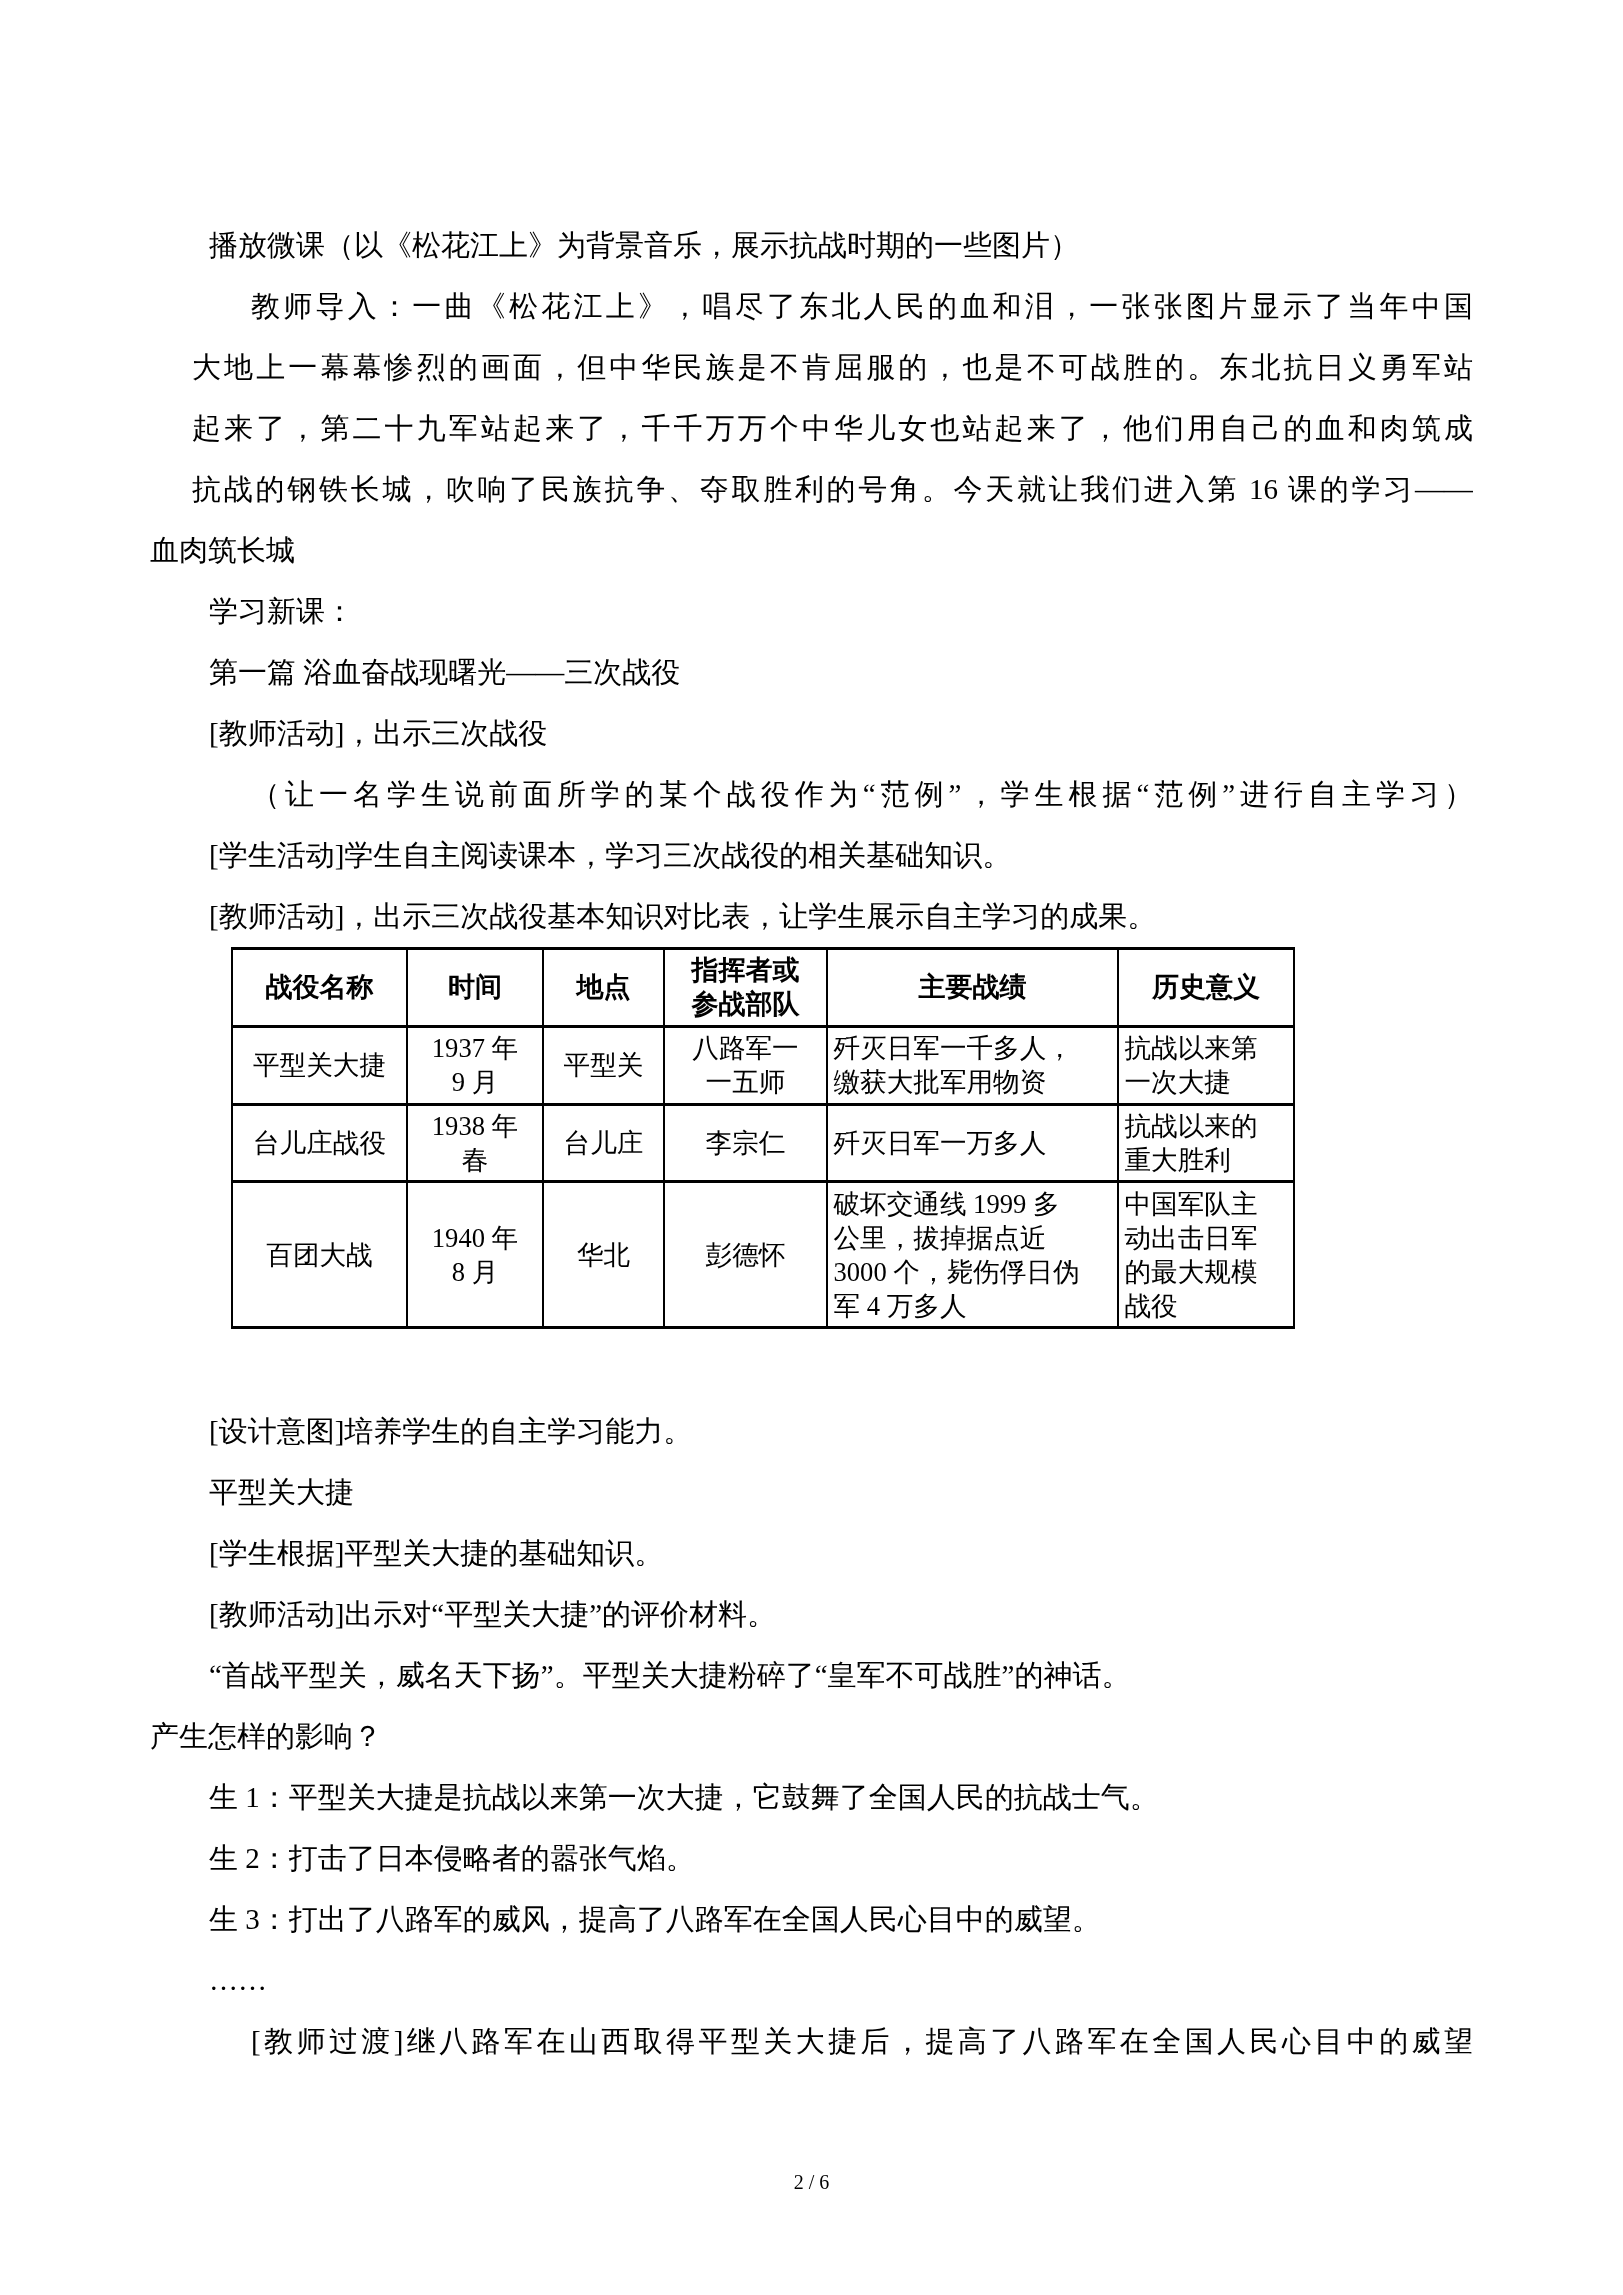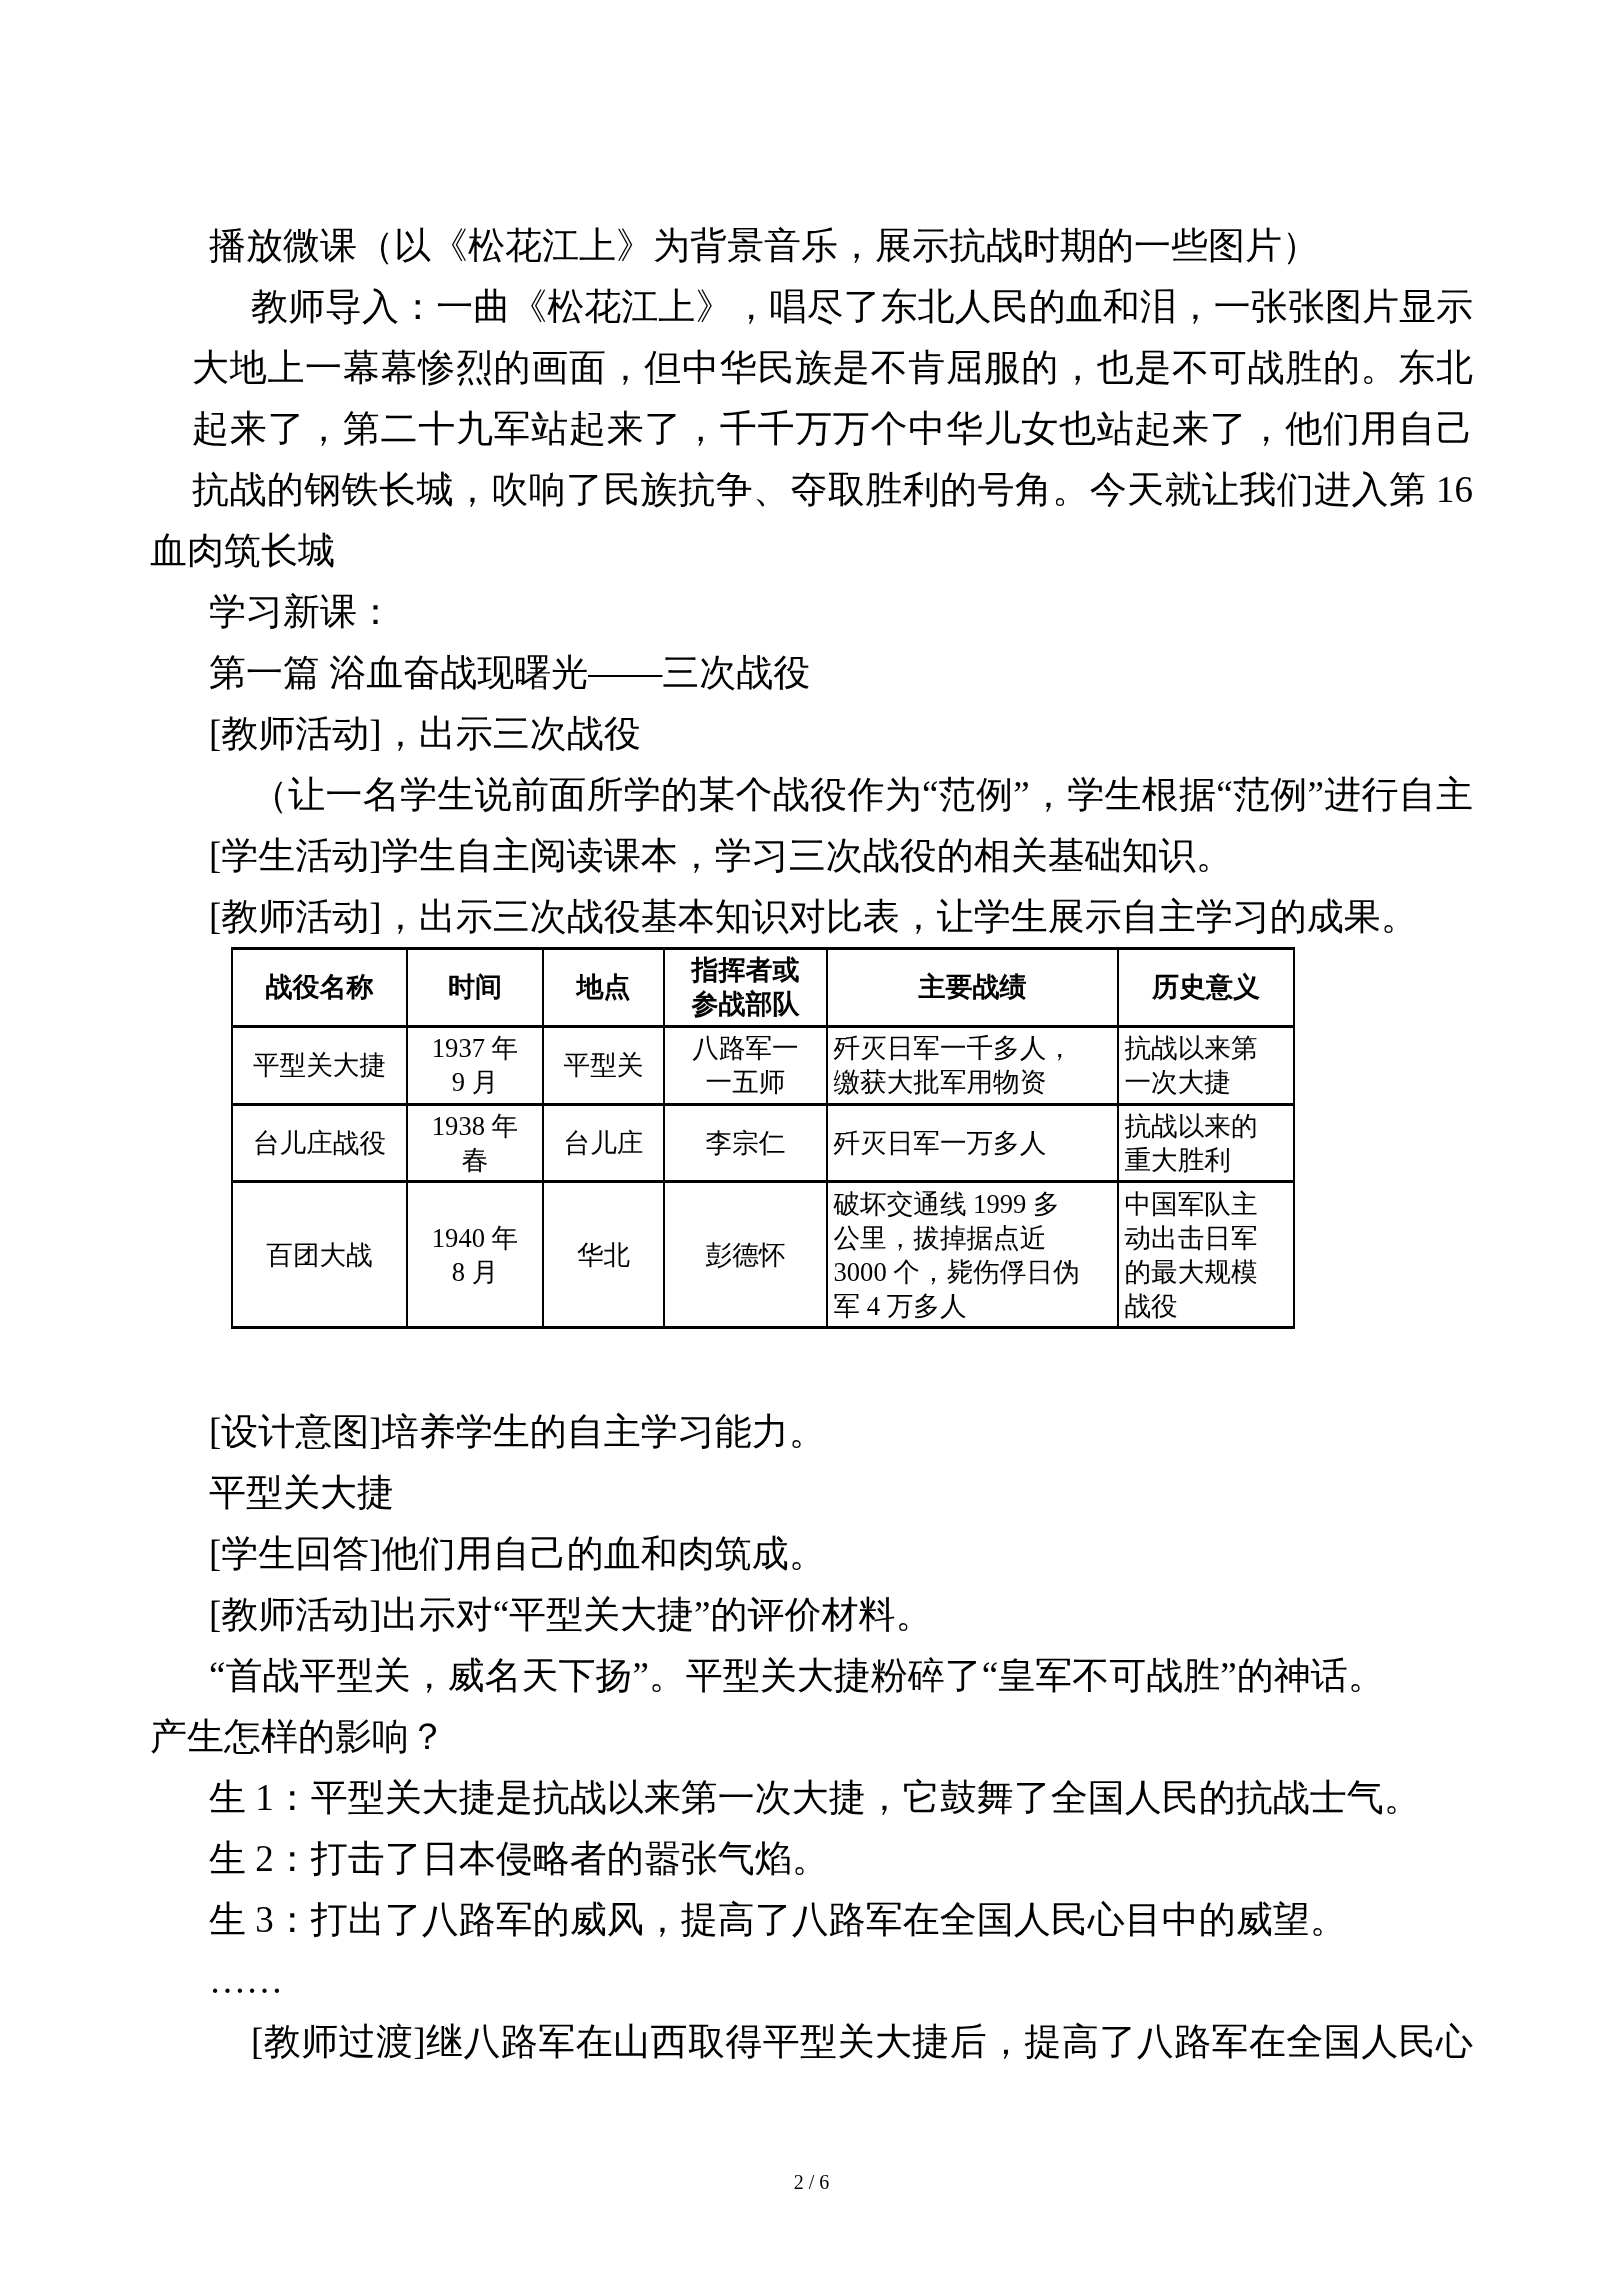--- a/index.html
+++ b/index.html
@@ -5,21 +5,21 @@
   html,body{margin:0;padding:0;background:#ffffff;}
   .page{
     position:relative;
     width:1623px;height:2295px;
     background:#ffffff;color:#000;
     font-family:"Liberation Serif","DejaVu Serif",serif;
     overflow:hidden;
   }
   .content{position:absolute;left:150px;top:215px;width:1323px;}
   .line{
-    font-size:37px;line-height:61px;height:61px;
+    font-size:29px;line-height:61px;height:61px;
     white-space:pre;color:#000;
   }
   .line.indent{padding-left:59px;}
   .line.just{
     white-space:normal;
     text-align:justify;text-align-last:justify;
     overflow:hidden;
     margin-left:42px;
   }
   table.battles{
@@ -122,21 +122,21 @@
             <td class="al">中国军队主
 动出击日军
 的最大规模
 战役</td>
           </tr>
         </tbody>
       </table>
     <div>
         <div class="line indent">[设计意图]培养学生的自主学习能力。</div>
         <div class="line indent">平型关大捷</div>
-        <div class="line indent">[学生回答]他们用自己的血和肉筑成。</div>
+        <div class="line indent">[学生根据]平型关大捷的基础知识。</div>
         <div class="line indent">[教师活动]出示对“平型关大捷”的评价材料。</div>
         <div class="line indent">“首战平型关，威名天下扬”。平型关大捷粉碎了“皇军不可战胜”的神话。</div>
         <div class="line">产生怎样的影响？</div>
         <div class="line indent">生 1：平型关大捷是抗战以来第一次大捷，它鼓舞了全国人民的抗战士气。</div>
         <div class="line indent">生 2：打击了日本侵略者的嚣张气焰。</div>
         <div class="line indent">生 3：打出了八路军的威风，提高了八路军在全国人民心目中的威望。</div>
         <div class="line indent">……</div>
         <div class="line indent just">[教师过渡]继八路军在山西取得平型关大捷后，提高了八路军在全国人民心目中的威望</div>
       </div>
   </div>

